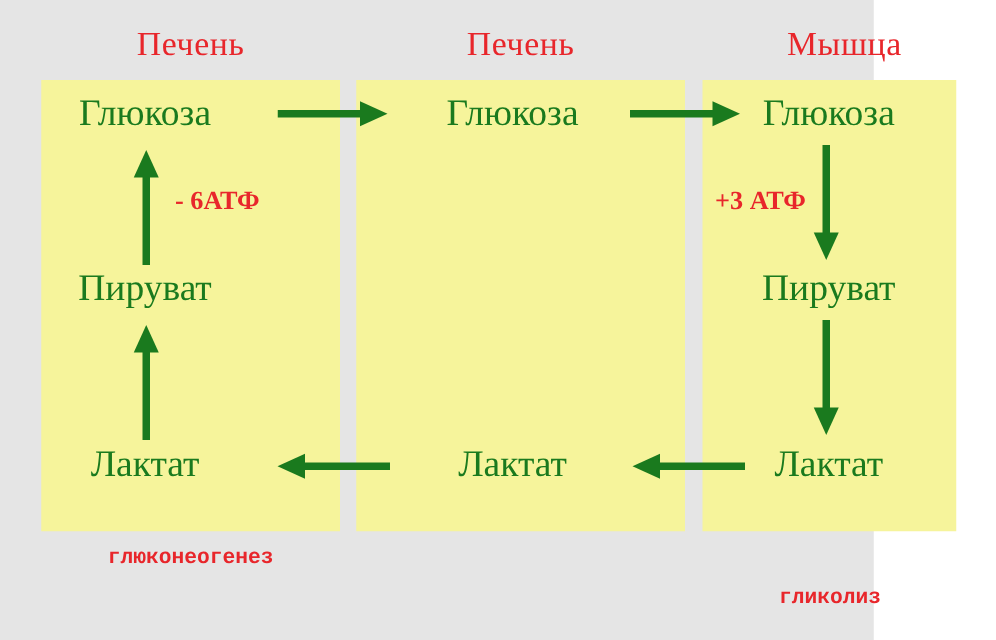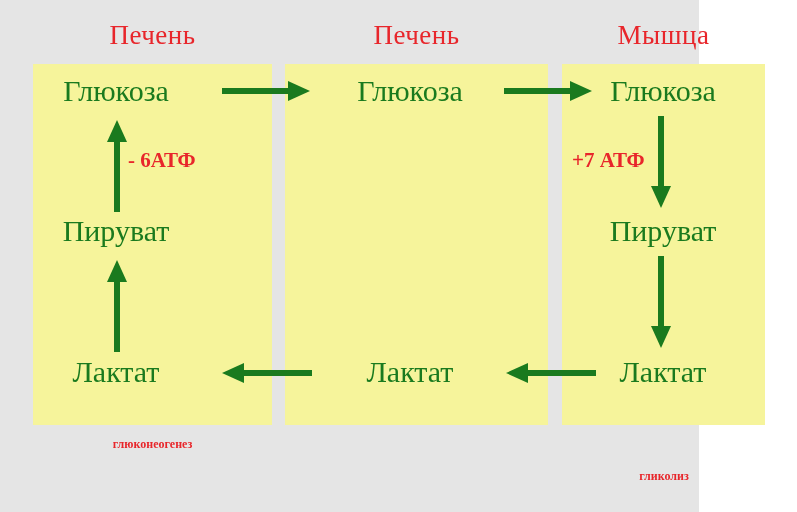--- a/index.html
+++ b/index.html
@@ -30,21 +30,21 @@
     color: #e8262b;
     font-family: "Liberation Serif", "DejaVu Serif", serif;
     font-size: 27px;
     font-weight: 400;
     letter-spacing: 0.5px;
     white-space: nowrap;
     line-height: 1;
   }
   #hdr-liver  { left: 33px;  top: 22px; width: 239px; }
   #hdr-blood  { left: 285px; top: 22px; width: 263px; }
-  #hdr-muscle { left: 562px; top: 22px; width: 203px; }
+  #hdr-muscle { left: 574px; top: 22px; width: 203px; }
 
   
   .panel {
     position: absolute;
     top: 64px;
     height: 361px;
     background: #f6f49b;
   }
   #panel-liver  { left: 33px;  width: 239px; }
   #panel-blood  { left: 285px; width: 263px; }
@@ -79,29 +79,29 @@
   
   .atp {
     position: absolute;
     color: #e8262b;
     font-family: "Liberation Serif", "DejaVu Serif", serif;
     font-size: 21px;
     font-weight: bold;
     white-space: nowrap;
     line-height: 1;
   }
-  #atp-liver  { left: 128px; top: 150px; }
+  #atp-liver  { left: 140px; top: 150px; }
   #atp-muscle { left: 572px; top: 150px; }
 
   
   .process-label {
     position: absolute;
     color: #e8262b;
-    font-family: Liberation Serif, serif;
-    font-size: 12px;
+    font-family: Liberation Mono, monospace;
+    font-size: 17px;
     font-weight: bold;
     white-space: nowrap;
     text-align: center;
     line-height: 1;
   }
   #proc-gluconeo { left: 30px;  top: 438px; width: 245px; }
   #proc-glycolysis { left: 560px; top: 438px; width: 208px; margin-top: 32px; }
 
   
   .arrow { position: absolute; }
@@ -134,21 +134,21 @@
   <div class="metabolite" id="m-liver-lactate">Лактат</div>
 
   <div class="metabolite" id="m-blood-glucose">Глюкоза</div>
   <div class="metabolite" id="m-blood-lactate">Лактат</div>
 
   <div class="metabolite" id="m-muscle-glucose">Глюкоза</div>
   <div class="metabolite" id="m-muscle-pyruvate">Пируват</div>
   <div class="metabolite" id="m-muscle-lactate">Лактат</div>
 
   <div class="atp" id="atp-liver">- 6АТФ</div>
-  <div class="atp" id="atp-muscle">+7 АТФ</div>
+  <div class="atp" id="atp-muscle">+3 АТФ</div>
 
   <div class="process-label" id="proc-gluconeo">глюконеогенез</div>
   <div class="process-label" id="proc-glycolysis">гликолиз</div>
 
   <div class="arrow" id="arr-h-glu-1">
     <svg width="90" height="26" viewBox="0 0 90 26">
       <rect x="0" y="10" width="70" height="6" fill="#1a7a1e"></rect>
       <path d="M66 3 L88 13 L66 23 Z" fill="#1a7a1e"></path>
     </svg>
   </div>

